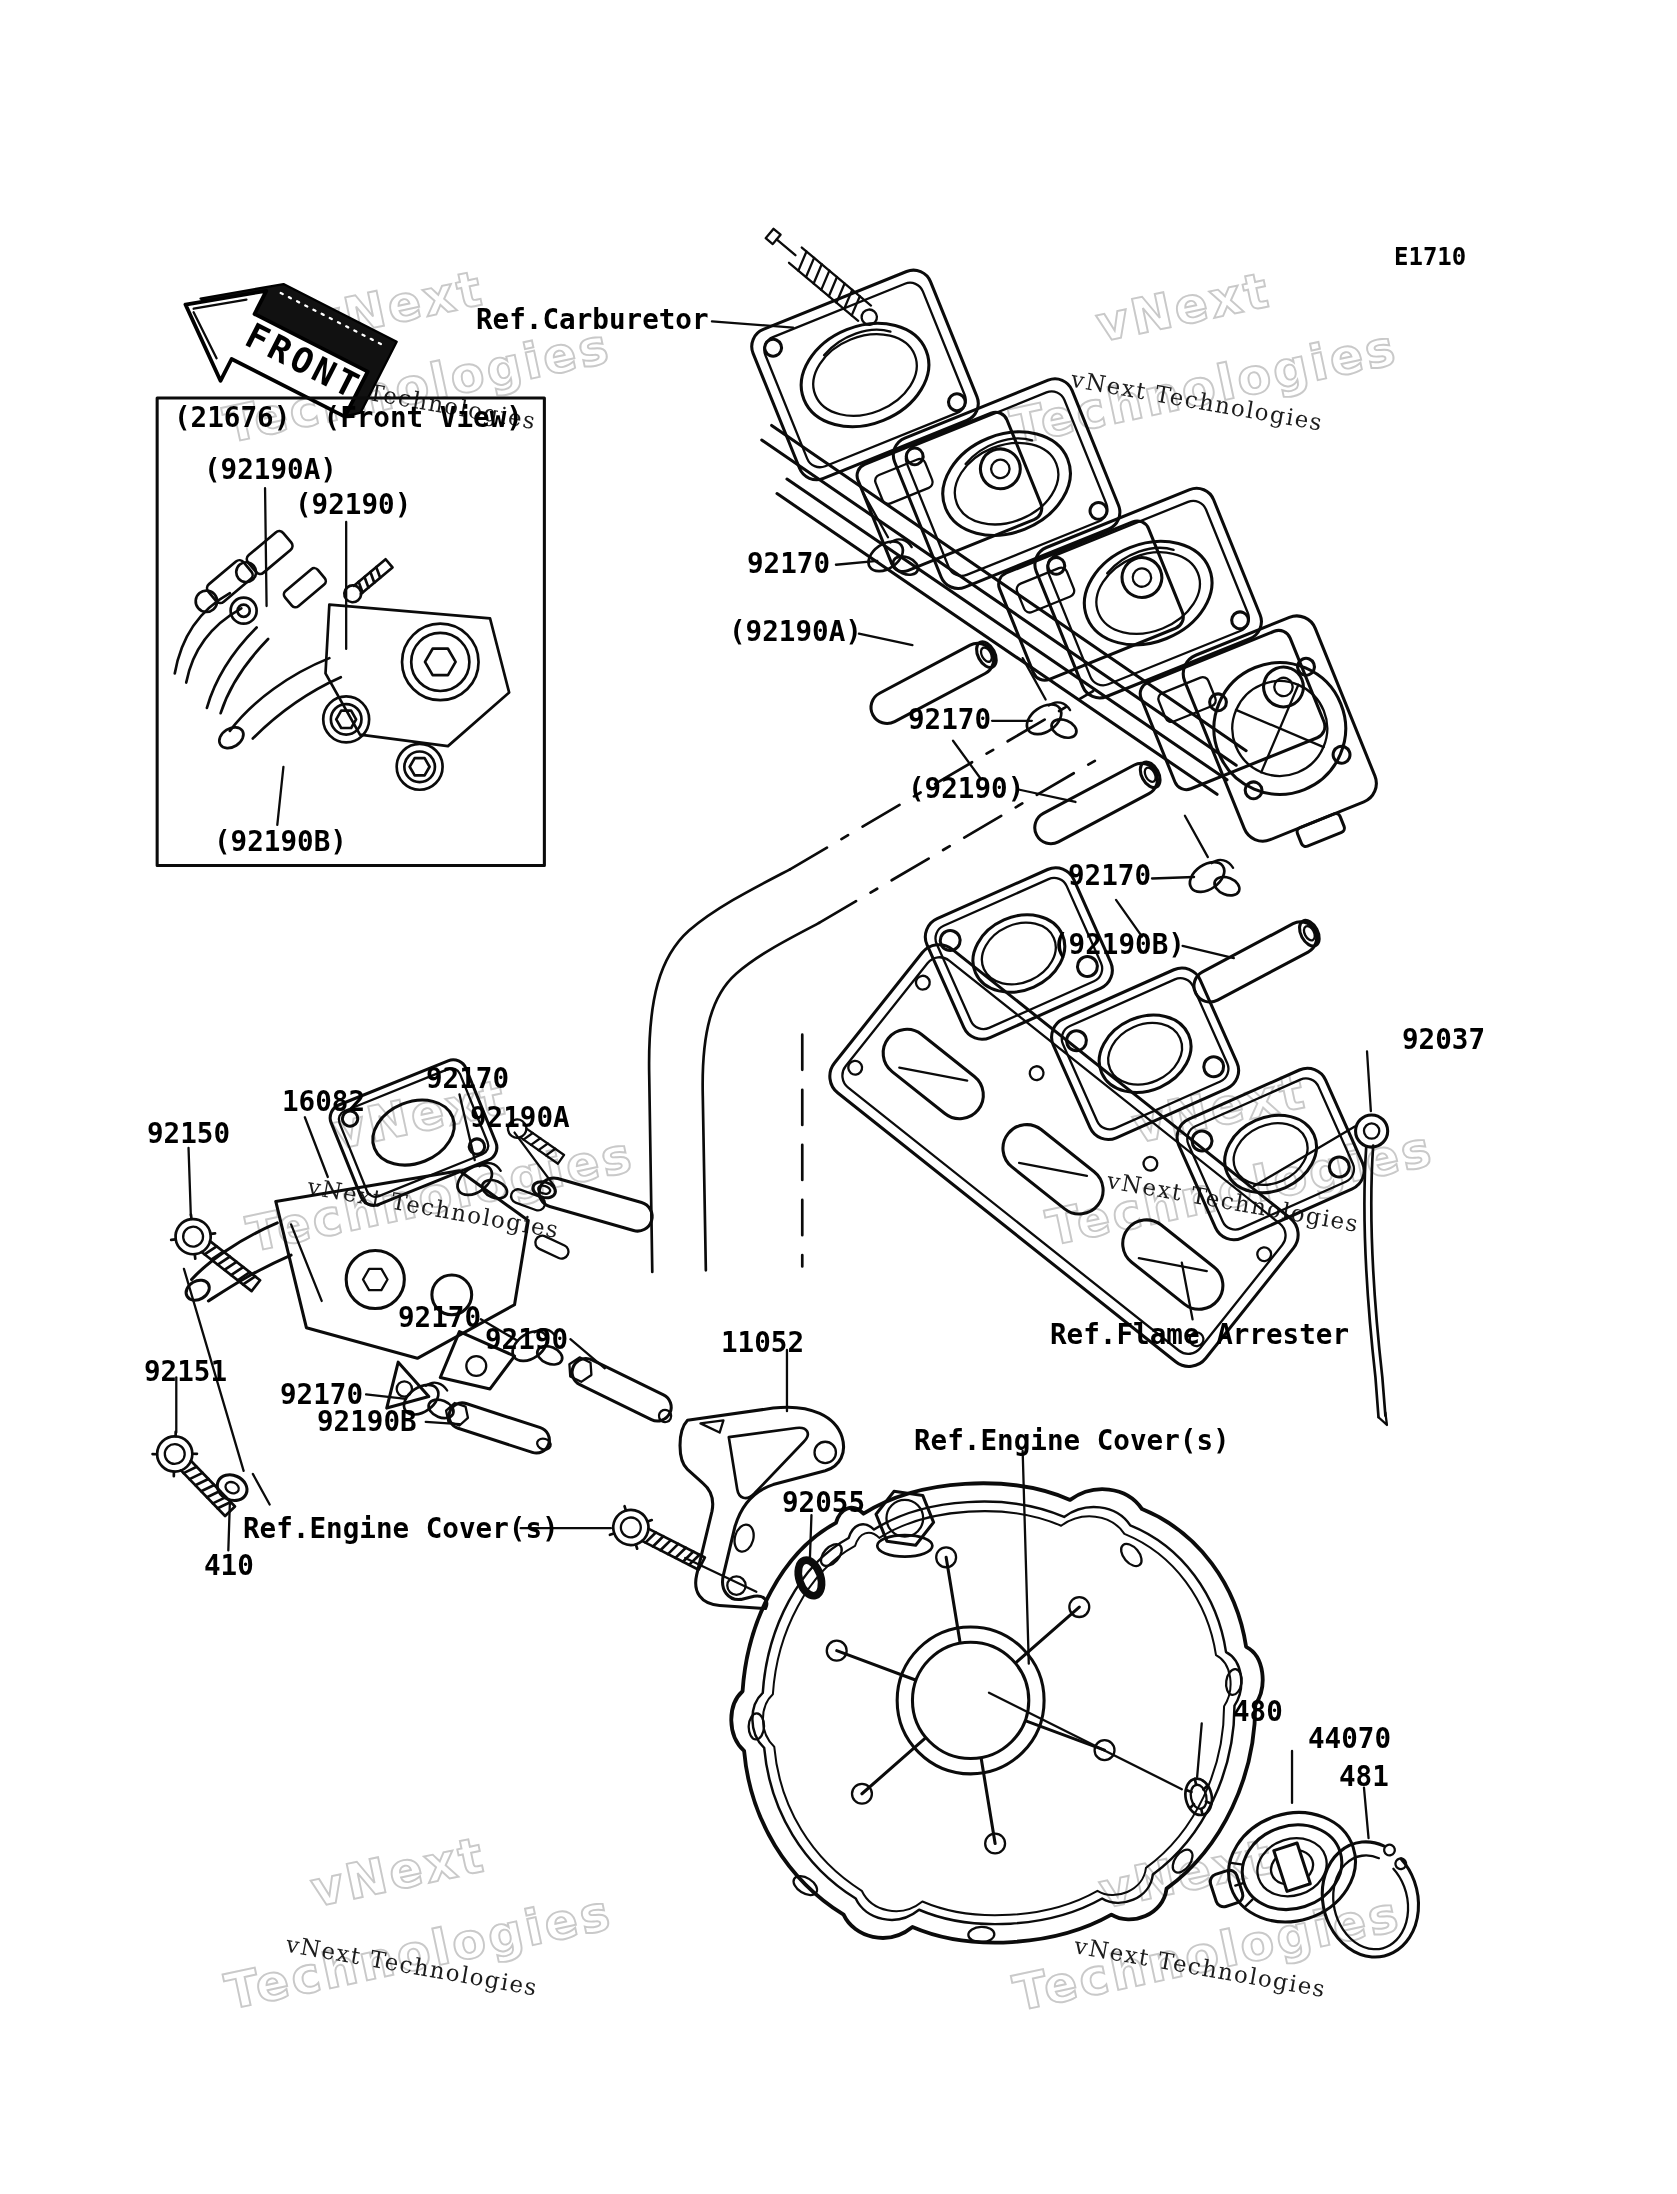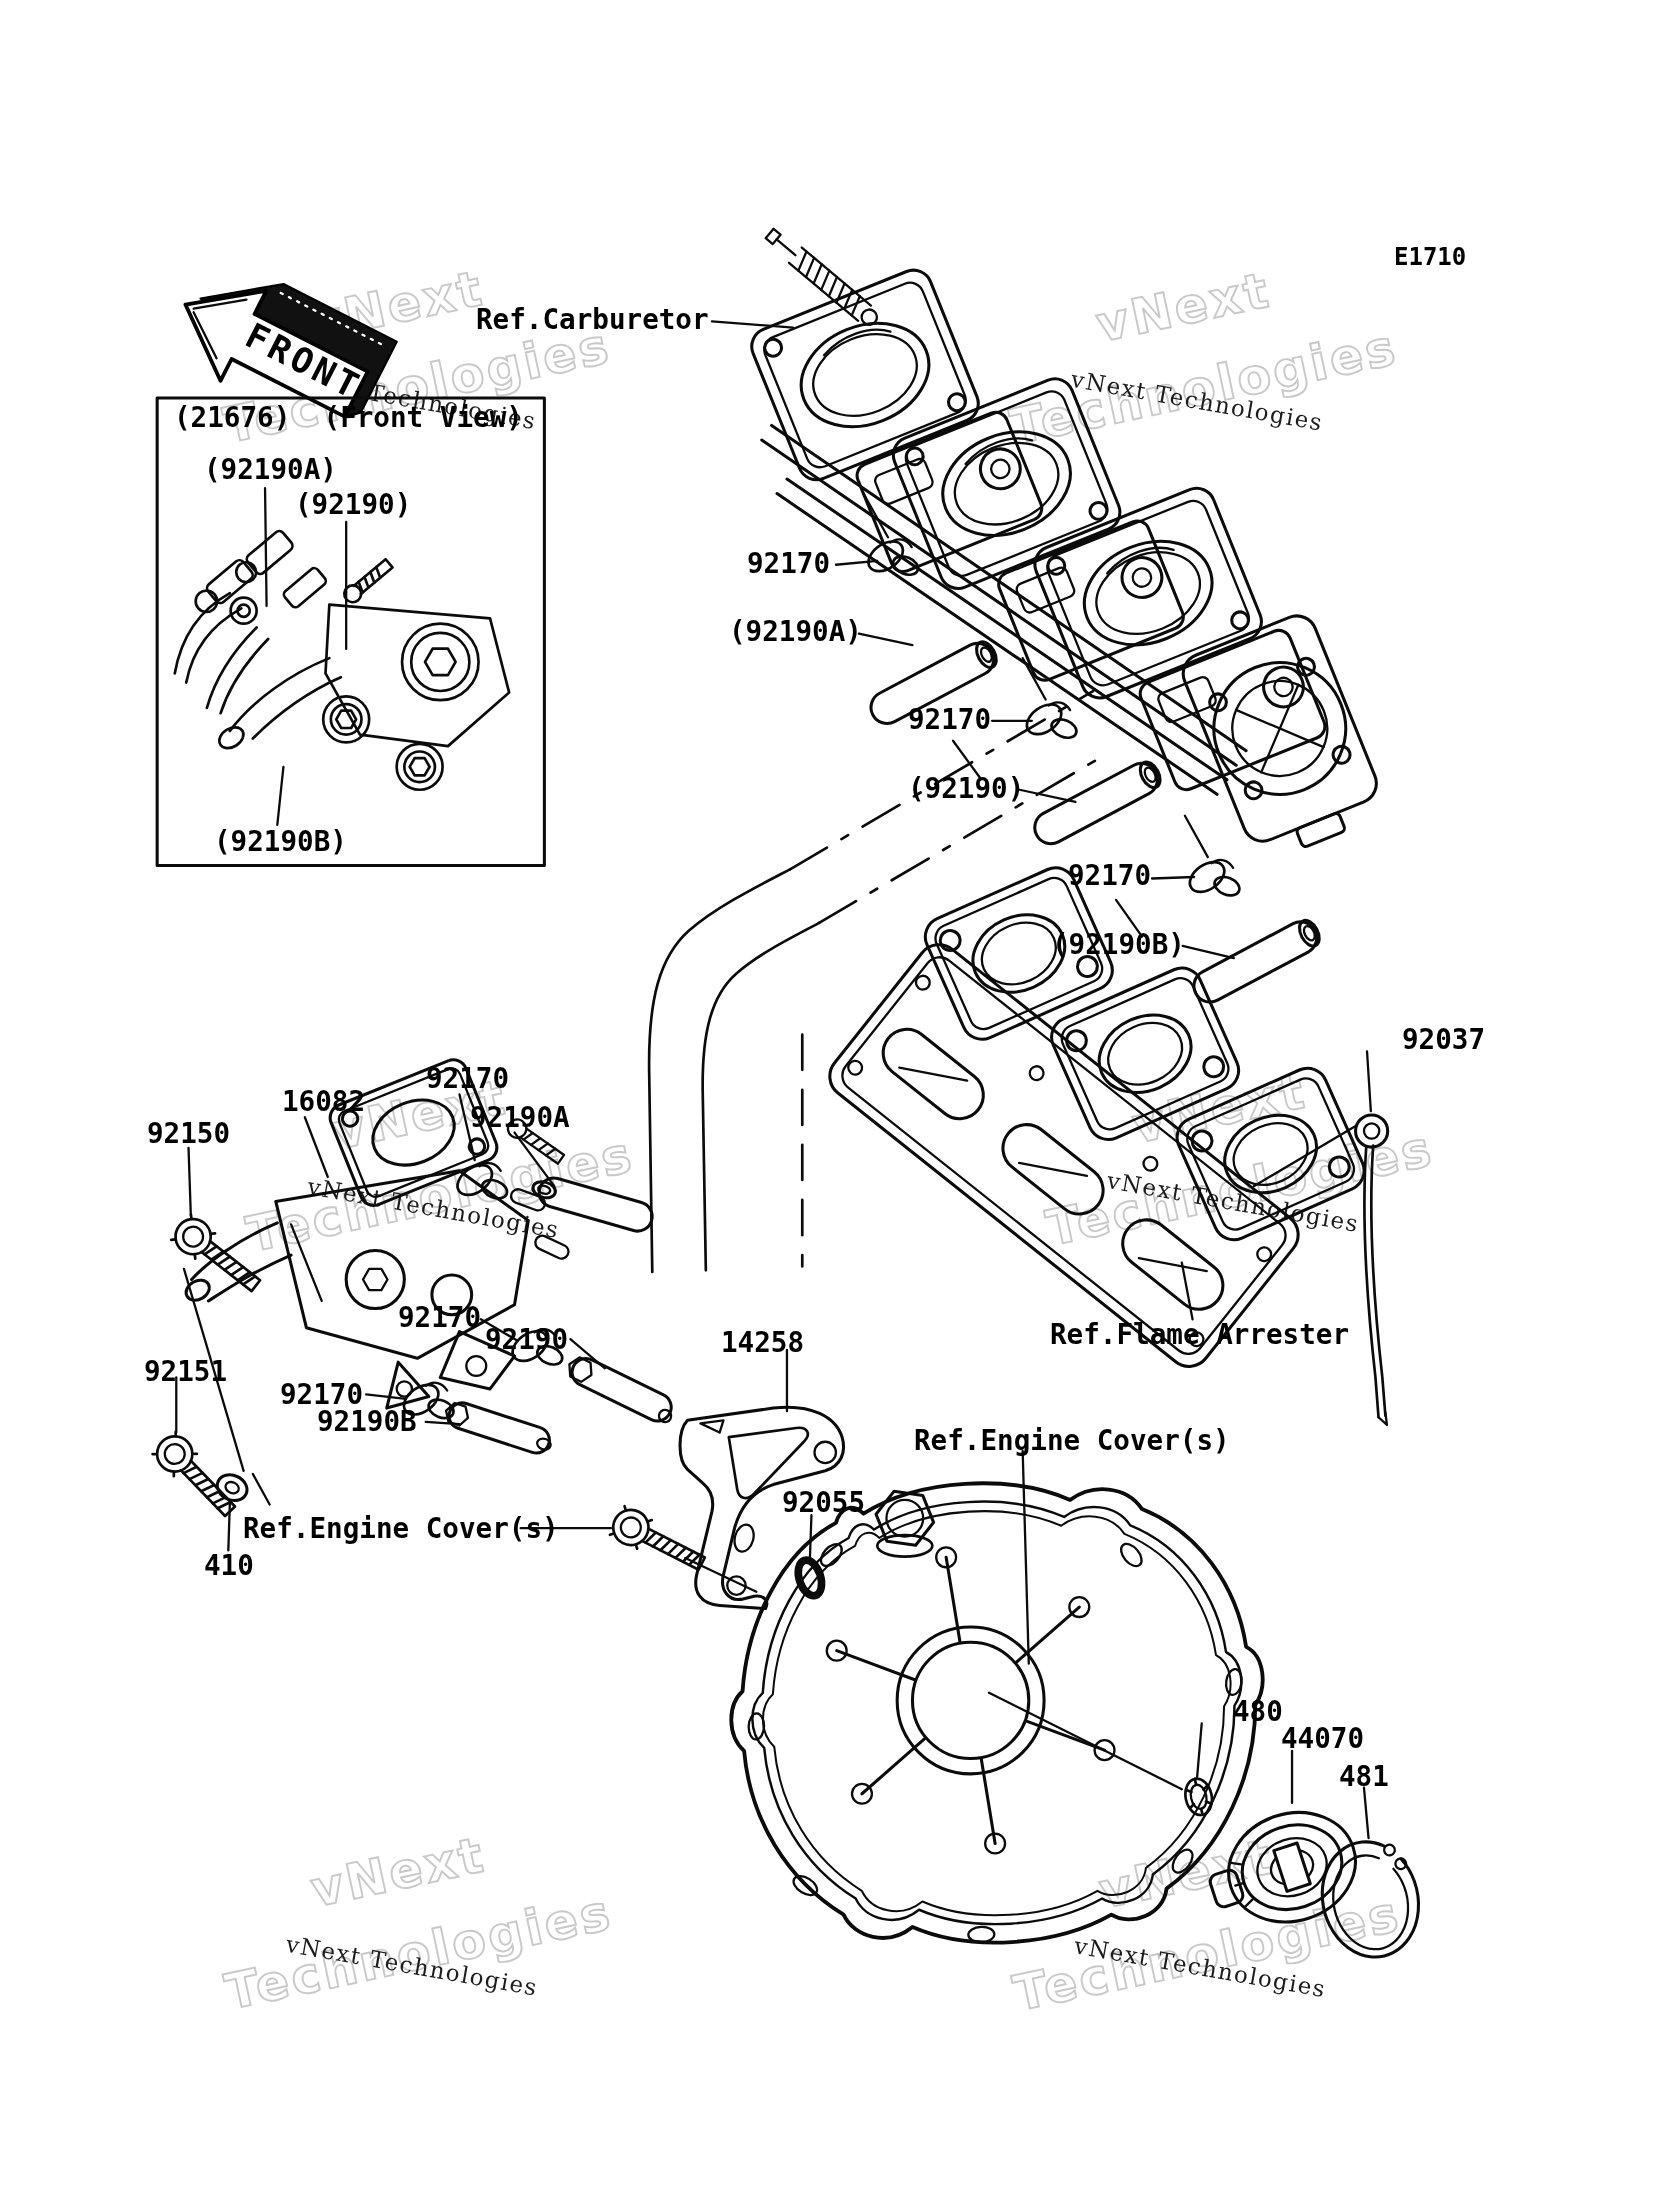--- a/index.html
+++ b/index.html
@@ -539,25 +539,25 @@
 <div class="callout" style="left:282px;top:1088px">16082</div>
 <div class="callout" style="left:426px;top:1065px">92170</div>
 <div class="callout" style="left:470px;top:1104px">92190A</div>
 <div class="callout" style="left:147px;top:1120px">92150</div>
 <div class="callout" style="left:398px;top:1304px">92170</div>
 <div class="callout" style="left:485px;top:1326px">92190</div>
 <div class="callout" style="left:144px;top:1358px">92151</div>
 <div class="callout" style="left:280px;top:1381px">92170</div>
 <div class="callout" style="left:317px;top:1408px">92190B</div>
 
-<div class="callout" style="left:721px;top:1329px">14258</div>
+<div class="callout" style="left:721px;top:1329px">11052</div>
 <div class="callout" style="left:1050px;top:1321px">Ref.Flame Arrester</div>
 <div class="callout" style="left:914px;top:1427px">Ref.Engine Cover(s)</div>
 <div class="callout" style="left:782px;top:1489px">92055</div>
 <div class="callout" style="left:243px;top:1515px">Ref.Engine Cover(s)</div>
 <div class="callout" style="left:204px;top:1552px">410</div>
 
 <div class="callout" style="left:1233px;top:1698px">480</div>
-<div class="callout" style="left:1281px;top:1725px">44070</div>
+<div class="callout" style="left:1308px;top:1725px">44070</div>
 <div class="callout" style="left:1339px;top:1763px">481</div>
 
 </div>
 
 
 </body></html>

